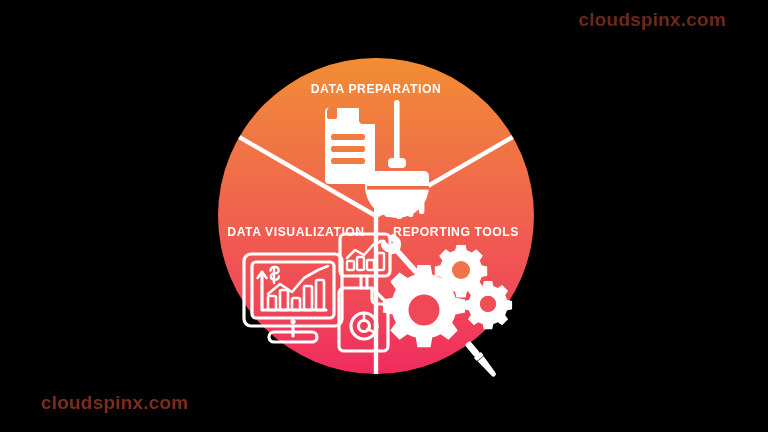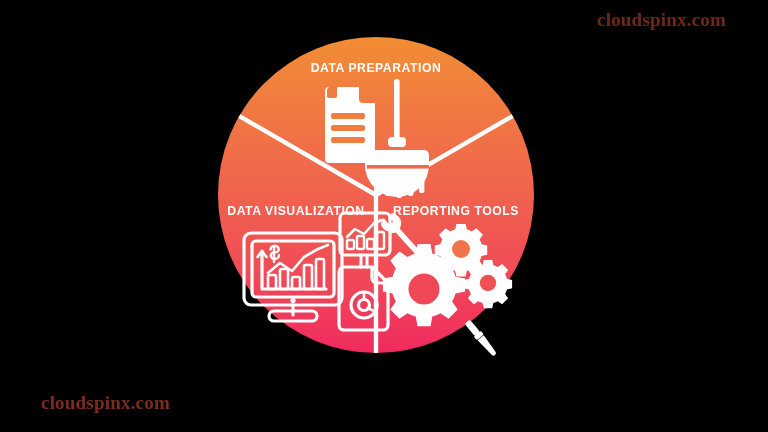--- a/index.html
+++ b/index.html
@@ -20,21 +20,21 @@
     position: absolute;
     inset: 0;
     width: 768px;
     height: 432px;
     background: #000000;
   }
 
   
   .watermark {
     position: absolute;
-    font-family: Liberation Serif, serif;
+    font-family: Liberation Sans, sans-serif;
     font-weight: 700;
     letter-spacing: 0.2px;
     white-space: nowrap;
     user-select: none;
   }
   #watermark-top-right {
     right: 42px;
     top: 9px;
     font-size: 19px;
     color: #6e2819;
@@ -43,21 +43,21 @@
     left: 41px;
     top: 392px;
     font-size: 19px;
     color: #7a2d1c;
   }
 
   
   #wheel {
     position: absolute;
     left: 218px;
-    top: 37px;
+    top: 58px;
     width: 316px;
     height: 316px;
   }
   #wheel svg {
     display: block;
     width: 316px;
     height: 316px;
     overflow: visible;
   }
 

